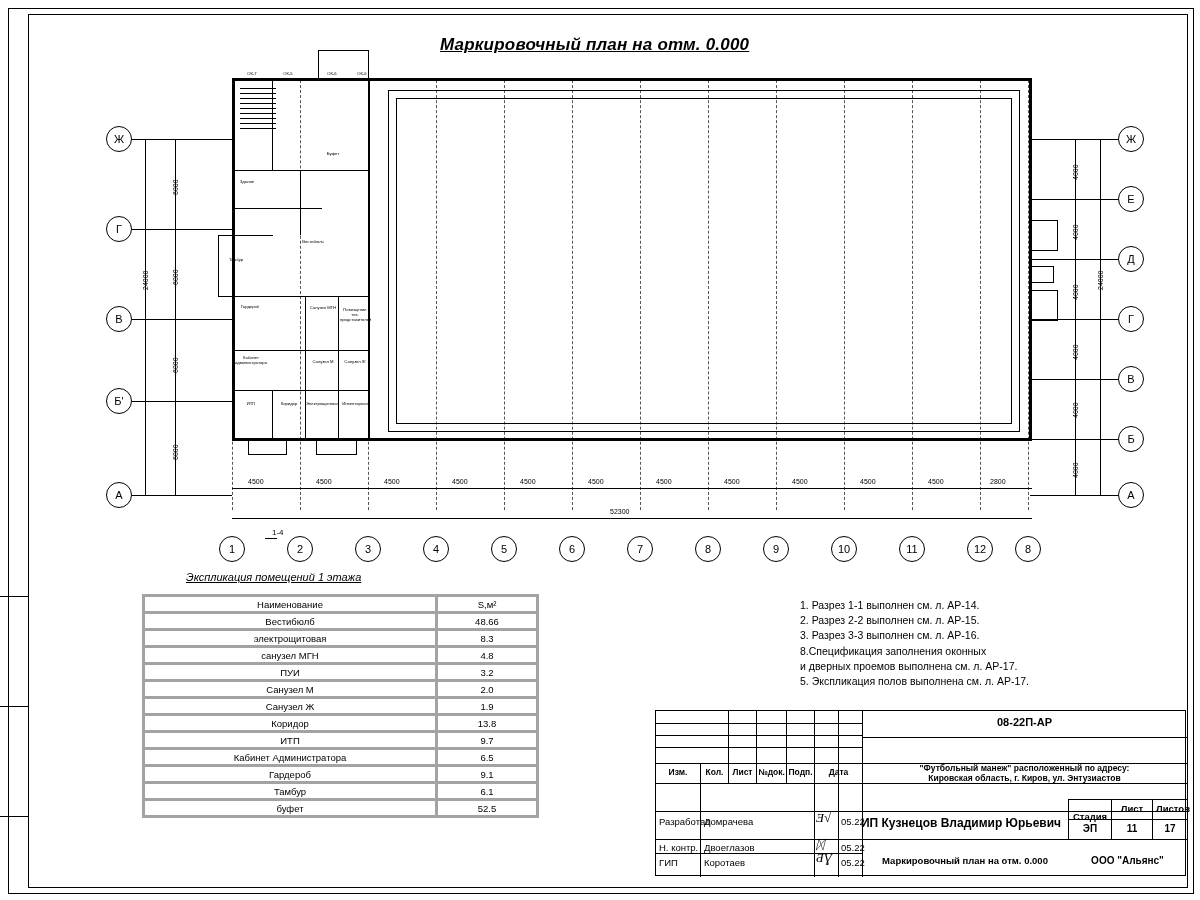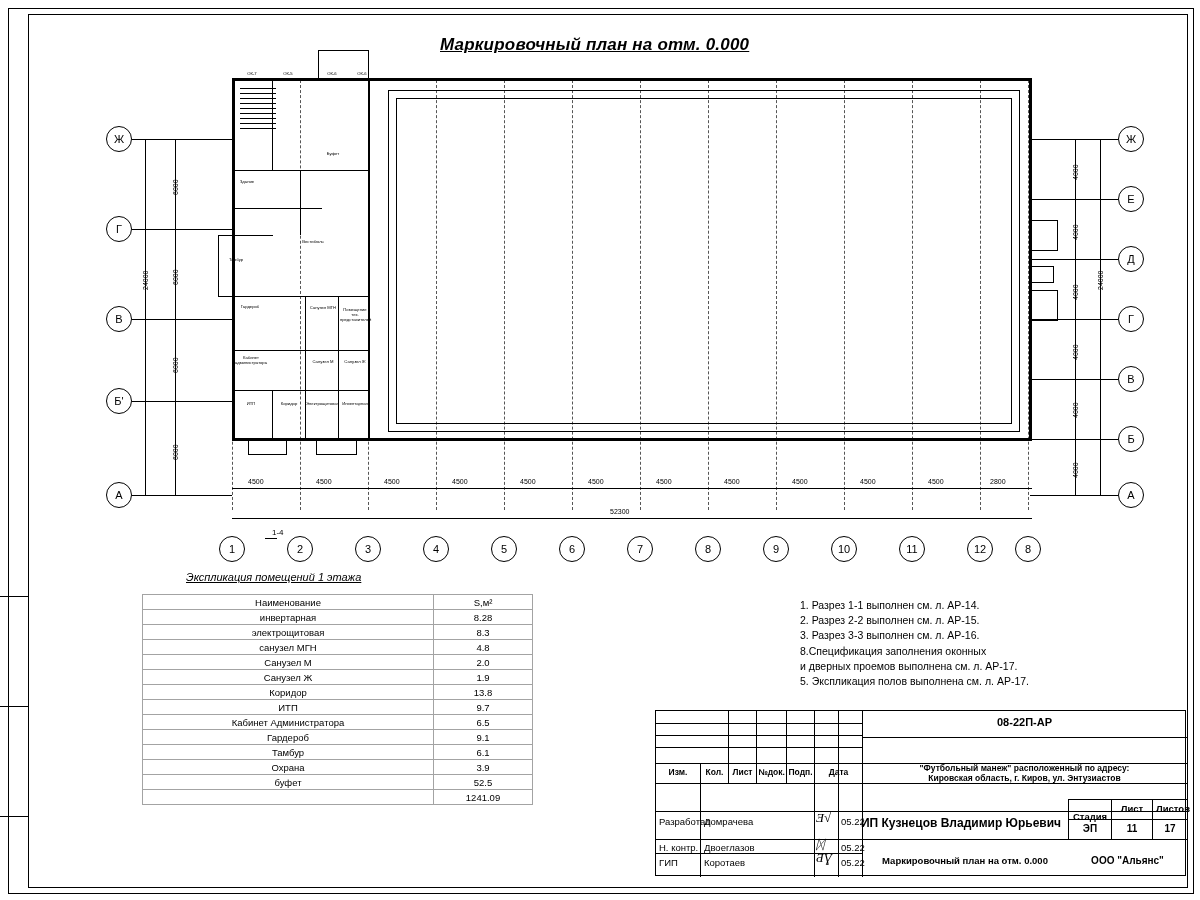--- a/index.html
+++ b/index.html
@@ -20,21 +20,21 @@
   .axis-bub{position:absolute;width:26px;height:26px;border:1px solid #000;border-radius:50%;box-sizing:border-box;font-size:11px;display:flex;align-items:center;justify-content:center;background:#fff;}
   .dimtxt{position:absolute;font-size:7px;color:#000;}
   .dimtxt.vert{transform:rotate(-90deg);transform-origin:left top;}
   .roomtxt{position:absolute;font-size:4.2px;color:#000;text-align:center;line-height:1.15;}
   .wall{position:absolute;background:#000;}
   .hall{position:absolute;border:1px solid #000;}
   .hall2{position:absolute;border:1px solid #000;}
   
   .exp-title{position:absolute;left:186px;top:571px;font-size:11px;font-style:italic;text-decoration:underline;}
   table.exp{position:absolute;left:142px;top:594px;border-collapse:collapse;font-size:9.5px;}
-  table.exp td{border:1px solid #a3a3a3;height:14px;padding:0 20px;}
+  table.exp td{border:3px solid #a3a3a3;height:14px;padding:0 20px;}
   table.exp td.n{width:250px;text-align:center;}
   table.exp td.s{width:58px;text-align:center;}
   .notes{position:absolute;left:800px;top:598px;font-size:10.5px;line-height:1.45;}
   
   .stamp{position:absolute;left:655px;top:710px;width:531px;height:166px;border:1px solid #000;box-sizing:border-box;}
   .st-l{position:absolute;background:#000;}
   .st-txt{position:absolute;font-size:9.5px;}
   .st-c{position:absolute;font-size:9.5px;text-align:center;font-weight:bold;}
   .sig{position:absolute;font-family:"Liberation Serif",serif;font-style:italic;font-size:13px;color:#000;}
 </style>
@@ -230,32 +230,36 @@
   </div>
 
   <div class="exp-title">Экспликация помещений 1 этажа</div>
   <table class="exp">
     <tbody>
         <tr>
       <td class="n">Наименование</td>
       <td class="s">S,м²</td>
     </tr>
     <tr>
-          <td class="n">инвертарная</td>
-          <td class="s">8.28</td>
+          <td class="n">Вестибюлб</td>
+          <td class="s">48.66</td>
         </tr>
     <tr>
           <td class="n">электрощитовая</td>
           <td class="s">8.3</td>
         </tr>
     <tr>
           <td class="n">санузел МГН</td>
           <td class="s">4.8</td>
         </tr>
     <tr>
+          <td class="n">ПУИ</td>
+          <td class="s">3.2</td>
+        </tr>
+    <tr>
           <td class="n">Санузел М</td>
           <td class="s">2.0</td>
         </tr>
     <tr>
           <td class="n">Санузел Ж</td>
           <td class="s">1.9</td>
         </tr>
     <tr>
           <td class="n">Коридор</td>
           <td class="s">13.8</td>
@@ -270,30 +274,22 @@
         </tr>
     <tr>
           <td class="n">Гардероб</td>
           <td class="s">9.1</td>
         </tr>
     <tr>
           <td class="n">Тамбур</td>
           <td class="s">6.1</td>
         </tr>
     <tr>
-          <td class="n">Охрана</td>
-          <td class="s">3.9</td>
-        </tr>
-    <tr>
           <td class="n">буфет</td>
           <td class="s">52.5</td>
-        </tr>
-    <tr>
-          <td class="n"></td>
-          <td class="s">1241.09</td>
         </tr>
   </tbody>
     </table>
 
   <div class="notes">
     <div>1. Разрез 1-1 выполнен см. л. АР-14.</div>
     <div>2. Разрез 2-2 выполнен см. л. АР-15.</div>
     <div>3. Разрез 3-3 выполнен см. л. АР-16.</div>
     <div>8.Спецификация заполнения оконных</div>
     <div>   и дверных проемов выполнена см. л. АР-17.</div>

